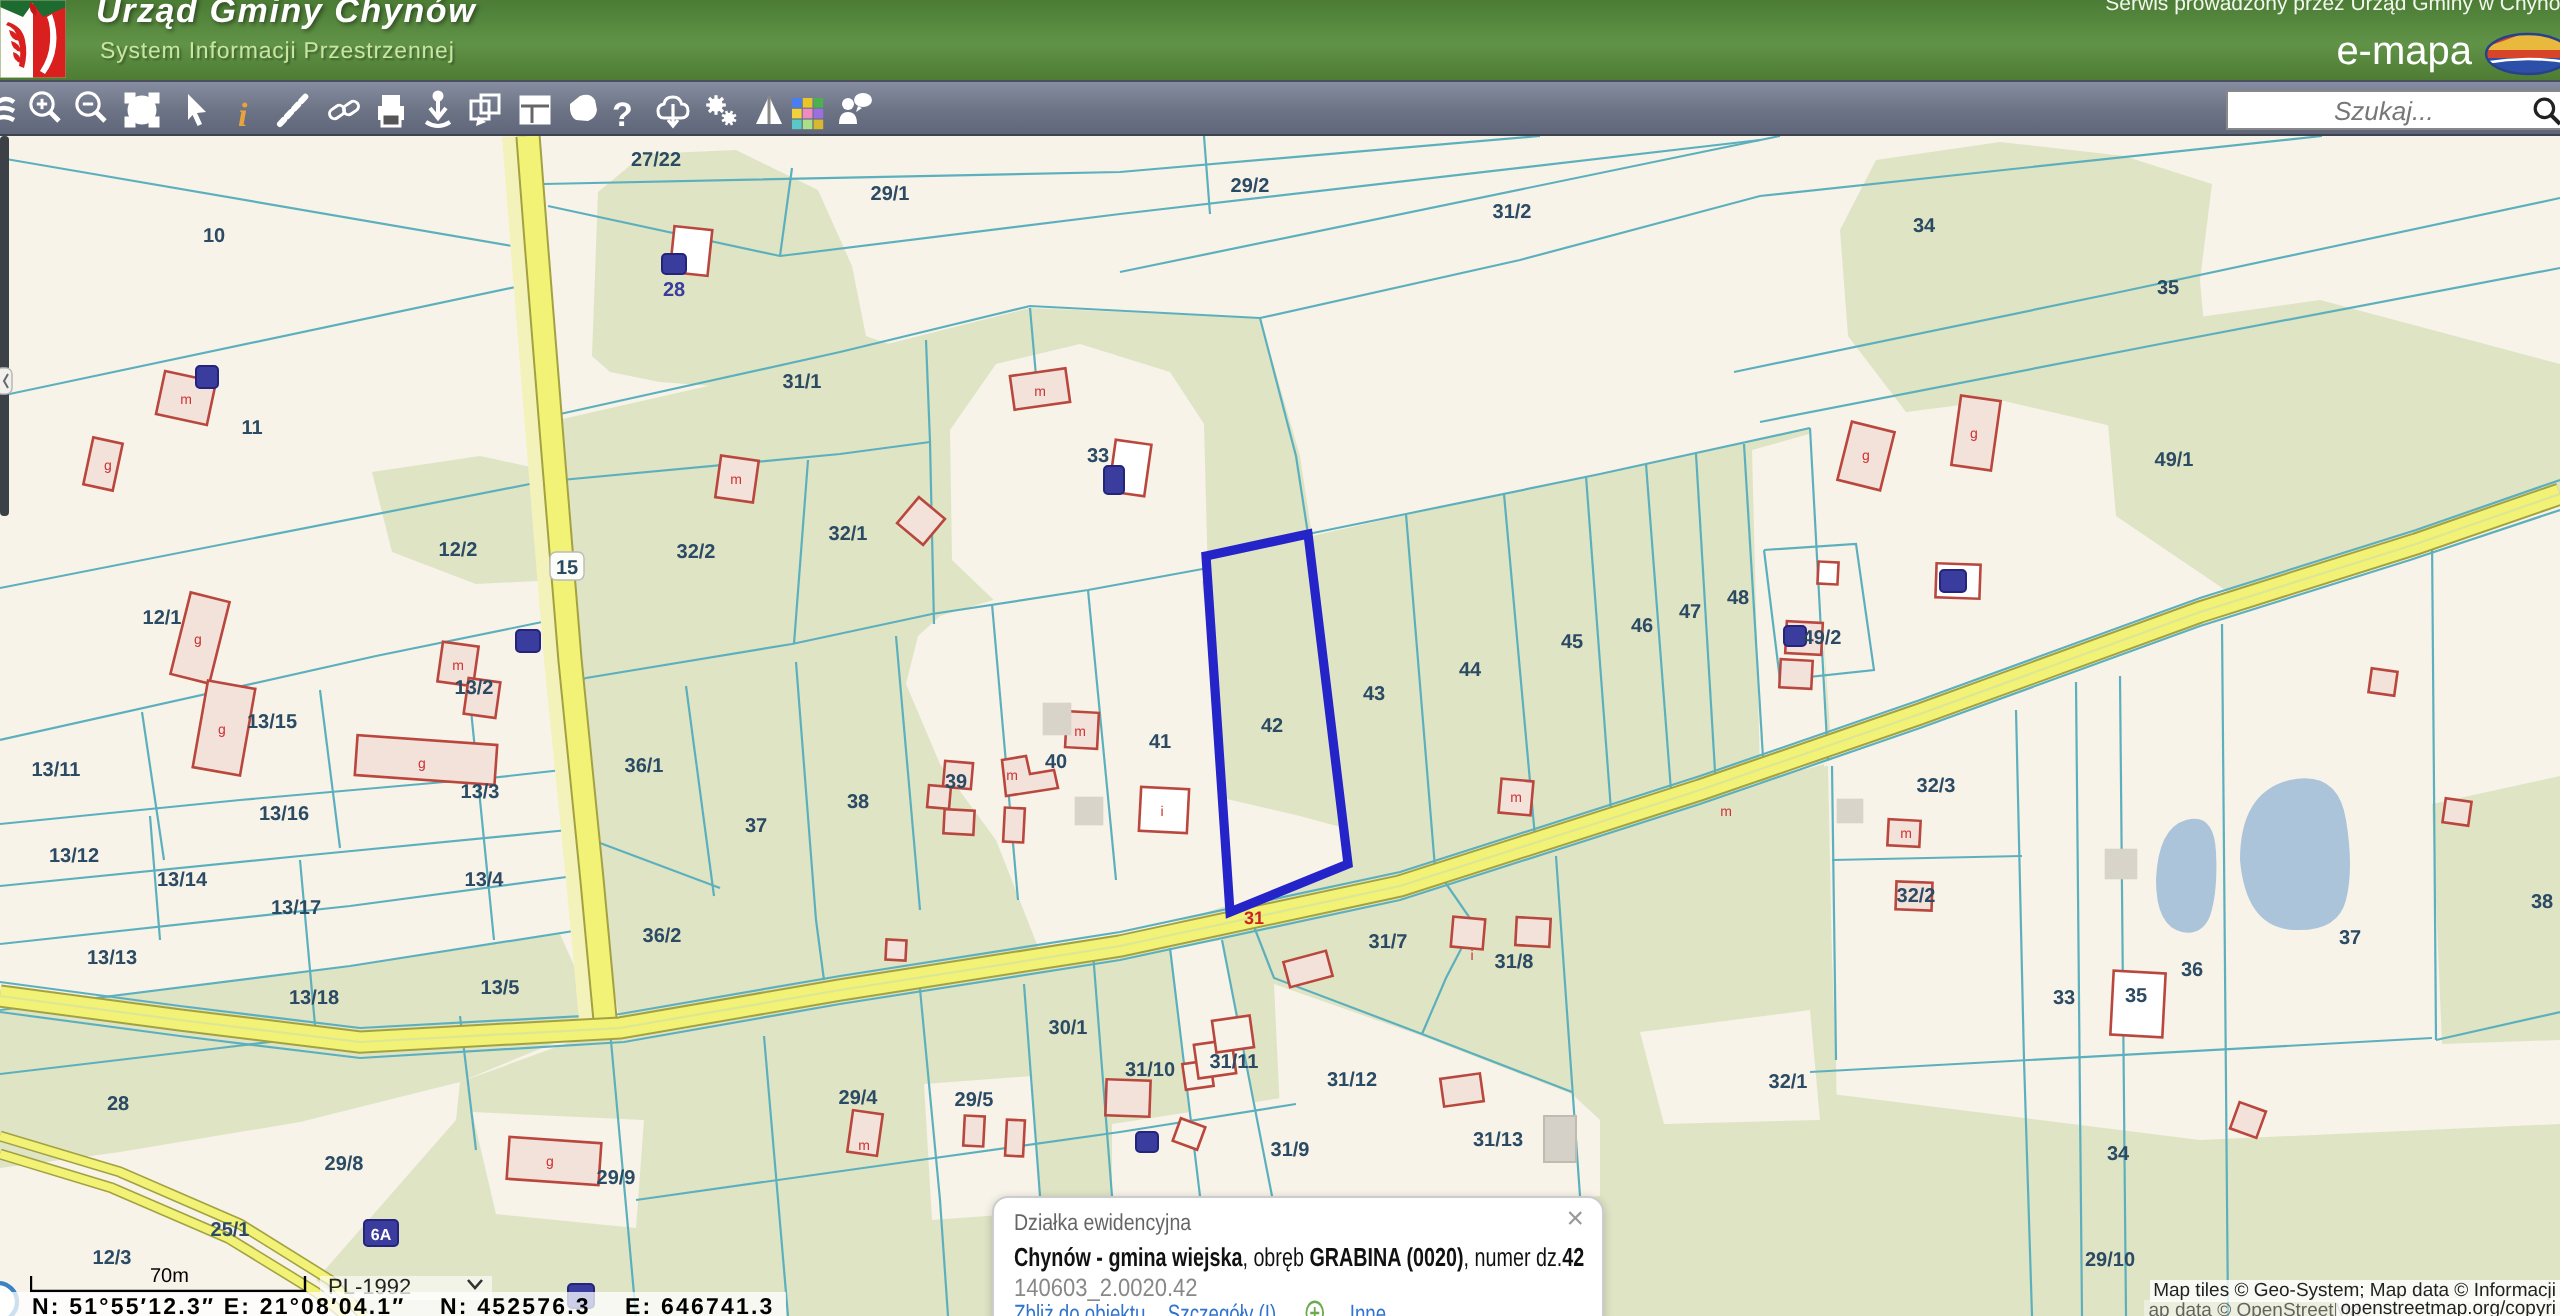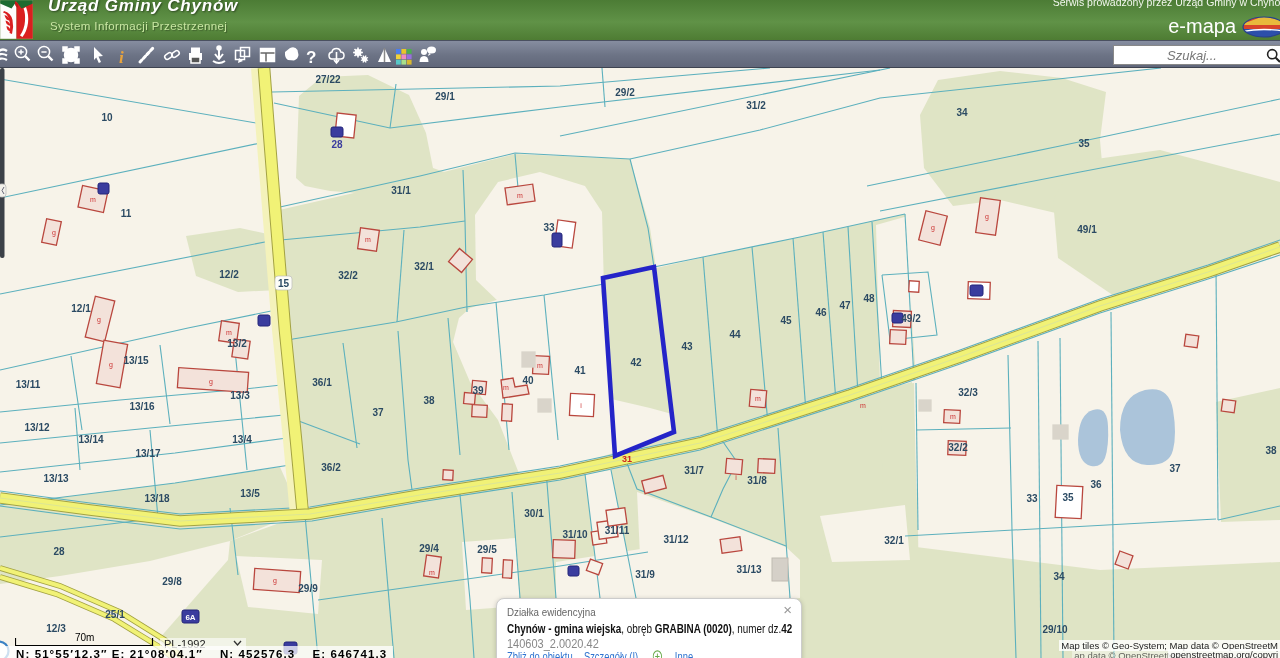--- a/index.html
+++ b/index.html
@@ -455,15 +455,15 @@
         </svg></span><span style="margin-left:17px">Inne</span></div>
 </div>
 <svg class="ov" id="scl" viewBox="0 0 200 16">
  <text x="60" y="8" font-size="10" fill="#000">70m</text>
  <path d="M0.5 5 L0.5 12.5 L137.5 12.5 L137.5 5" fill="none" stroke="#000" stroke-width="1.2"></path>
 </svg>
 <div class="ov" id="pl92">PL-1992&nbsp;&nbsp;&nbsp;&nbsp;&nbsp;&nbsp;&nbsp;&nbsp;&nbsp;<svg width="9" height="6" viewBox="0 0 9 6" style="margin-bottom:2px">
       <path d="M1,1 L4.5,5 L8,1" fill="none" stroke="#333" stroke-width="1.3"></path>
     </svg></div>
 <div class="ov" id="coords">N: 51°55′12.3″&nbsp;E: 21°08′04.1″&nbsp;&nbsp;&nbsp;&nbsp;N: 452576.3&nbsp;&nbsp;&nbsp;&nbsp;E: 646741.3</div>
-<div class="ov" id="attr1">Map tiles © Geo-System; Map data © OpenStreetM</div>
+<div class="ov" id="attr1">Map tiles © Geo-System; Map data © Informacji</div>
 <div class="ov" id="attr3">ap data © OpenStreetMa</div>
 <div class="ov" id="attr2">openstreetmap.org/copyri</div>
 
 </body></html>

